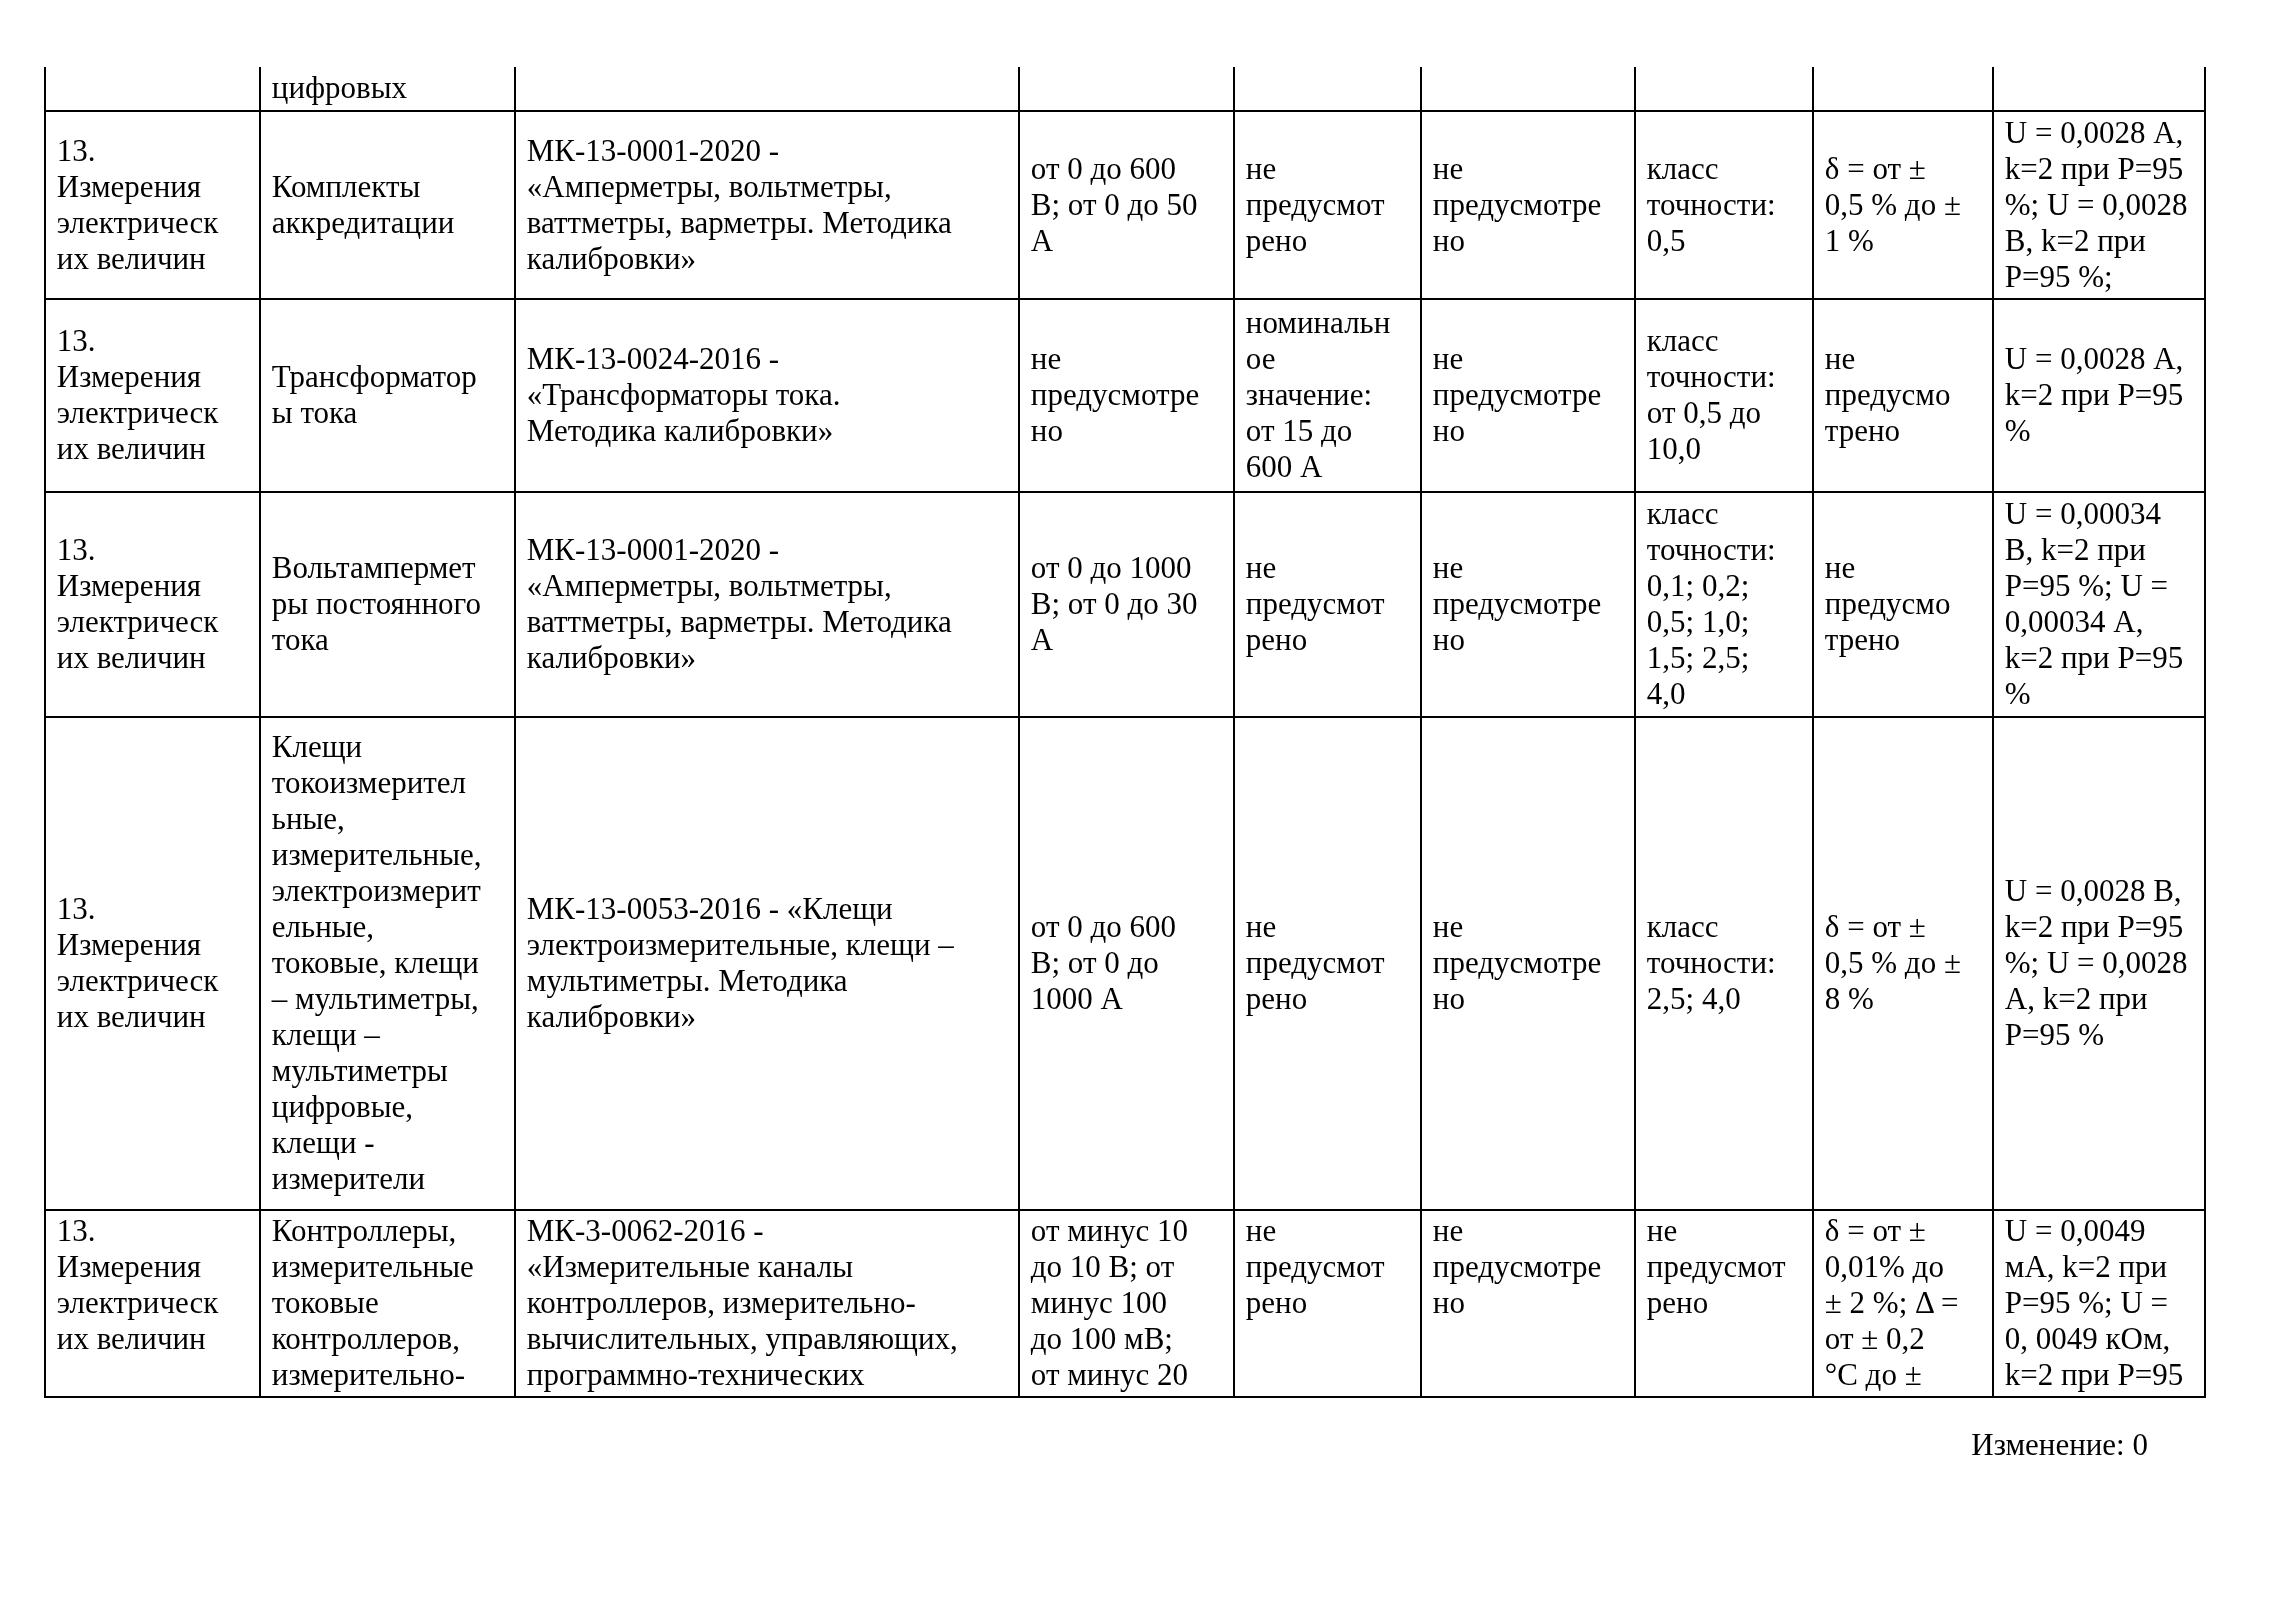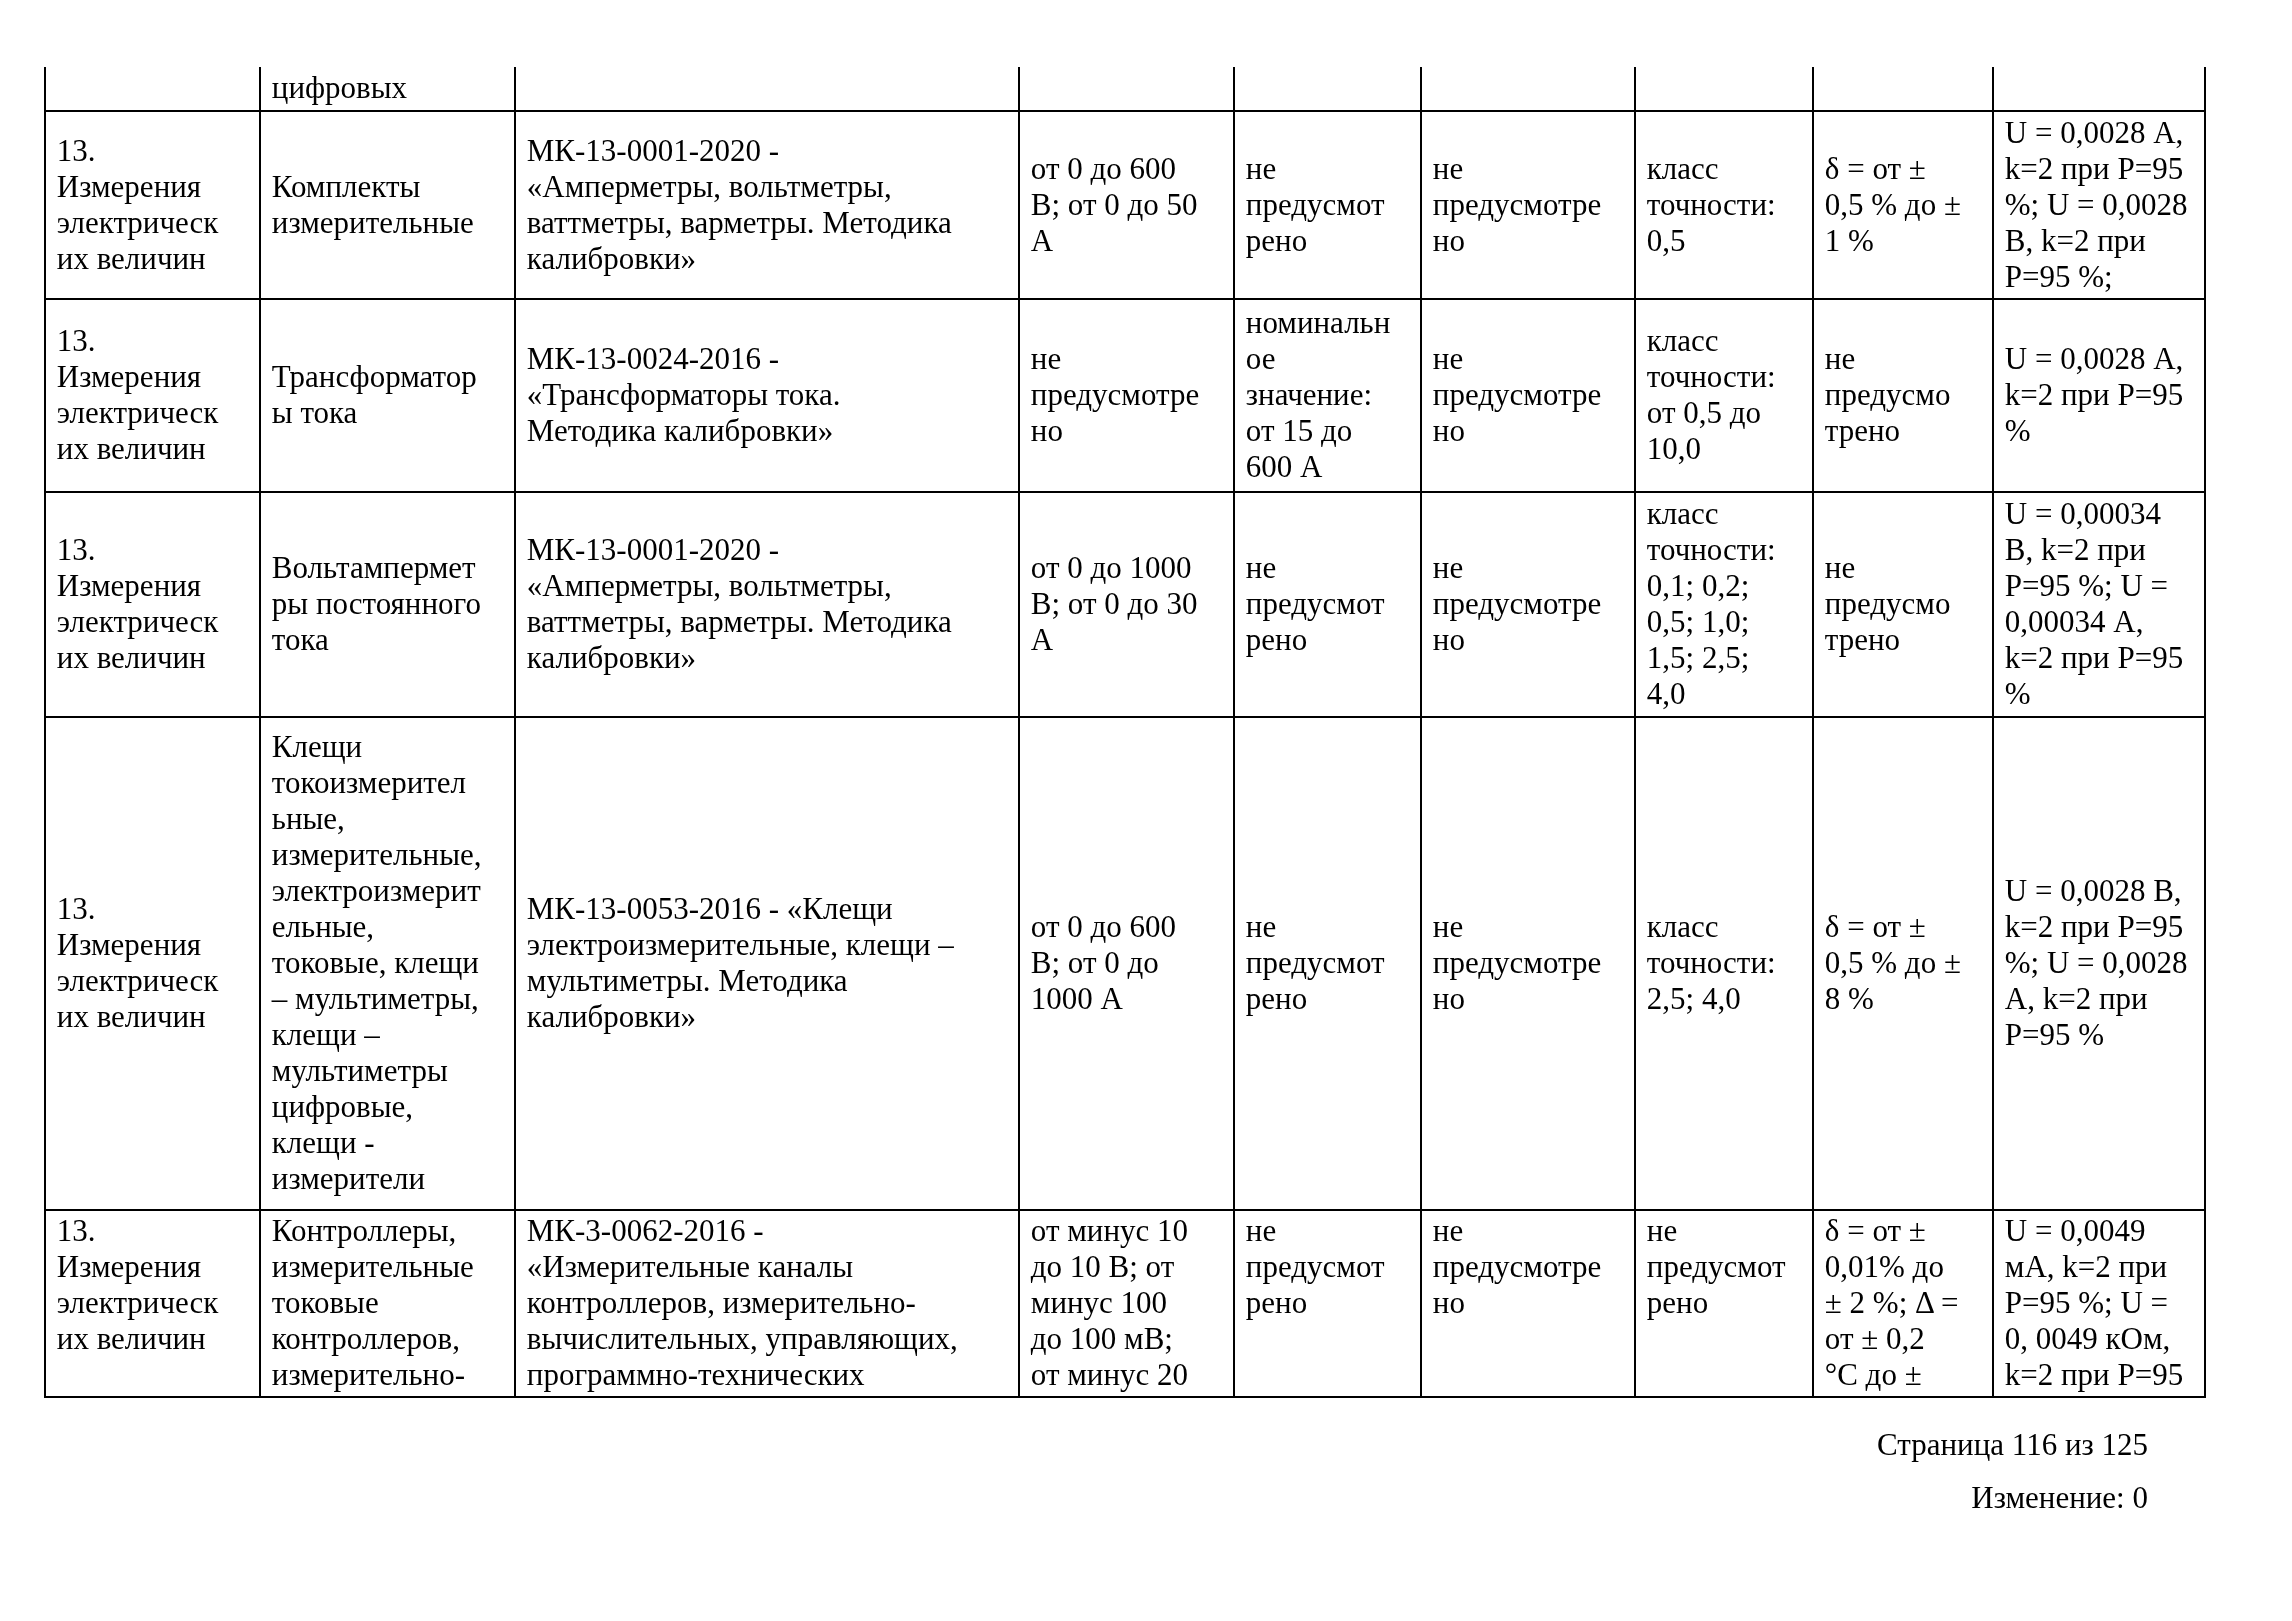--- a/index.html
+++ b/index.html
@@ -81,21 +81,21 @@
       <td></td>
       <td></td>
       <td></td>
     </tr>
     <tr class="row-1">
       <td>13.
 Измерения
 электрическ
 их величин</td>
       <td>Комплекты
-измерительные</td>
+аккредитации</td>
       <td>МК-13-0001-2020 -
 «Амперметры, вольтметры,
 ваттметры, варметры. Методика
 калибровки»</td>
       <td>от 0 до 600
 В; от 0 до 50
 А</td>
       <td>не
 предусмот
 рено</td>
@@ -263,16 +263,15 @@
       <td>U = 0,0049
 мА, k=2 при
 Р=95 %; U =
 0, 0049 кОм,
 k=2 при Р=95</td>
     </tr>
   </tbody>
 </table>
 
 <div class="page-footer">
-  <div>Страница 116 из 125</div>
   <div>Изменение: 0</div>
 </div>
 
 
 </body></html>

